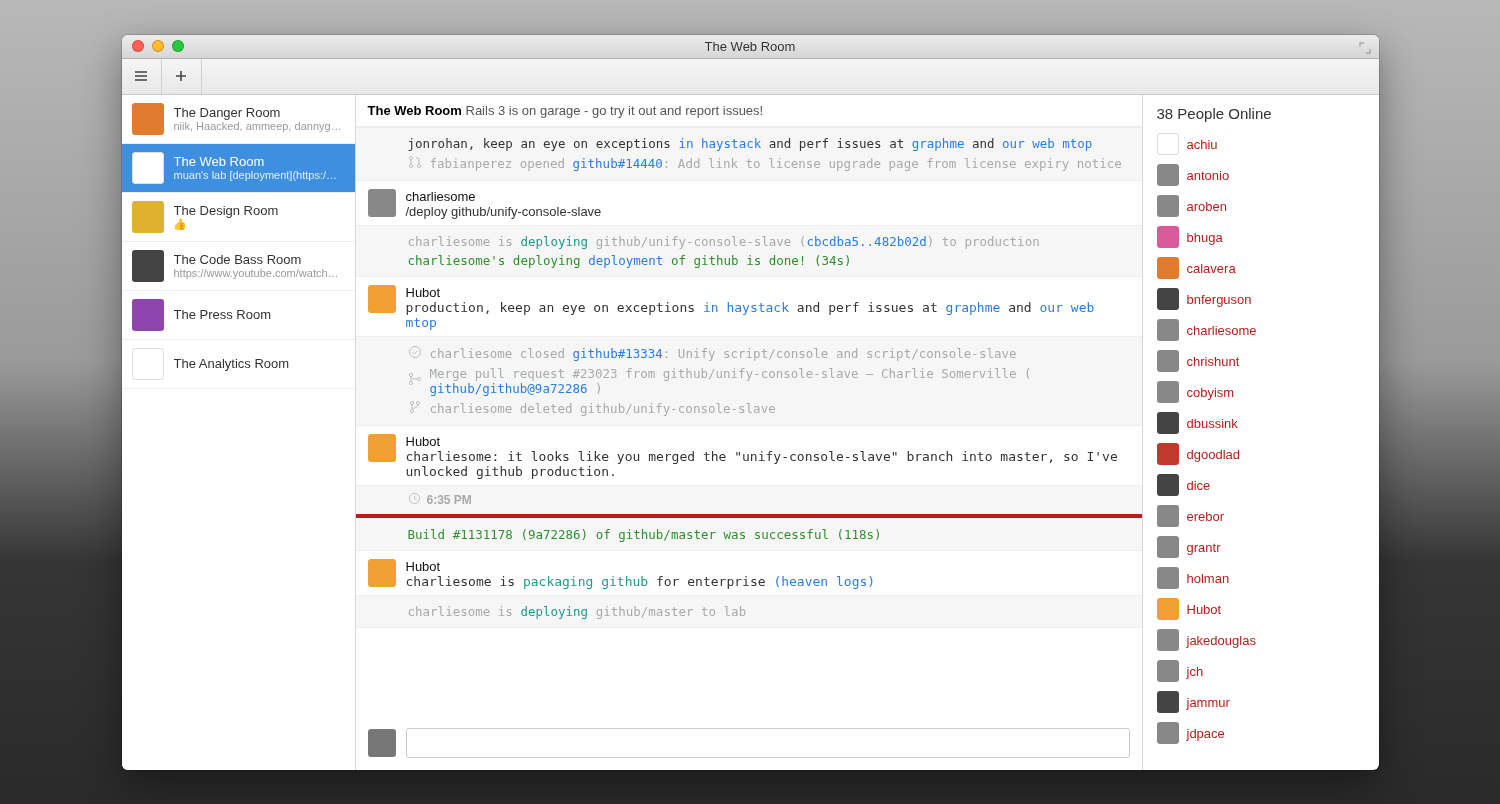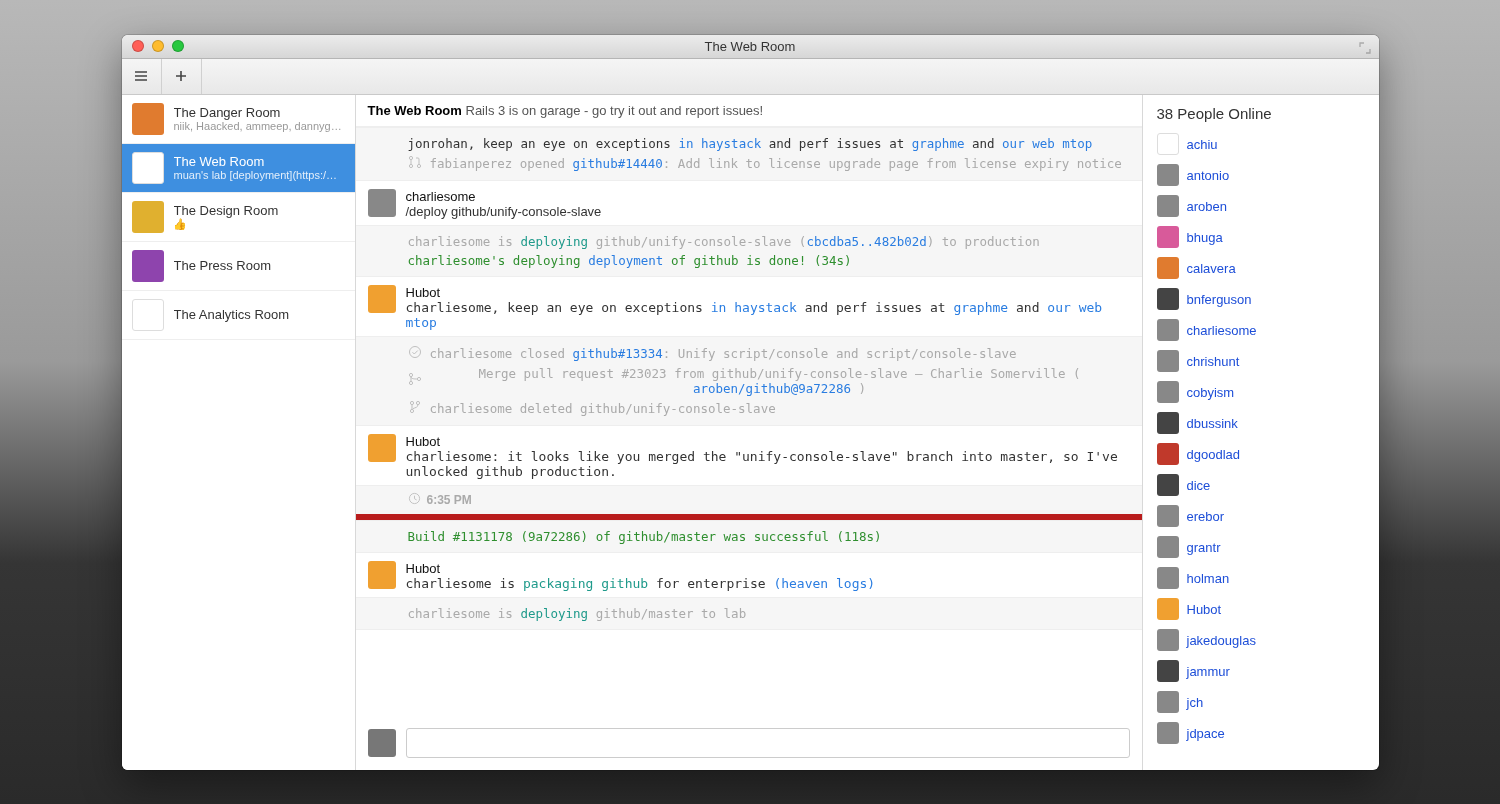--- a/index.html
+++ b/index.html
@@ -50,44 +50,44 @@
   .topic b { color:#000; font-weight:600; }
   .stream { flex:1; overflow:hidden; font-size:13px; }
 
   .msg { display:flex; gap:10px; padding:8px 12px 6px 12px; }
   .msg .mav { width:28px; height:28px; border-radius:3px; flex:none; }
   .msg .mc { flex:1; min-width:0; }
   .msg .who { font-size:13px; color:#111; font-weight:400; }
   .msg .body-line { font-size:13px; color:#333; }
 
   .sys { background:#f6f6f6; border-top:1px solid #eee; border-bottom:1px solid #eee;
-         padding:6px 12px 6px 52px; font-family:Menlo,Consolas,monospace; font-size:12.5px; color:#aaa;text-align:center; }
+         padding:6px 12px 6px 52px; font-family:Menlo,Consolas,monospace; font-size:12.5px; color:#aaa; }
   .sys .row { display:flex; align-items:center; gap:8px; padding:2px 0; }
   .sys .ic { width:14px; flex:none; opacity:.5; }
   .sys .ic svg{width:14px;height:14px}
   .mono { font-family:Menlo,Consolas,monospace; font-size:12.5px; color:#333; }
   .lk-blue { color:#2a7de1; }
   .lk-teal { color:#1f9a8b; }
   .lk-green{ color:#2f8f2f; }
   .muted   { color:#aaa; }
-  .timebar { background:#f6f6f6; border-top:1px solid #eee; border-bottom:6px solid #b91c1c;
+  .timebar { background:#f6f6f6; border-top:1px solid #eee; border-bottom:4px solid #b91c1c;
              padding:6px 12px 6px 52px; display:flex; align-items:center; gap:6px; color:#aaa;
              font-size:12px; font-weight:600;}
   .timebar svg{width:13px;height:13px;opacity:.5}
 
   .composer { flex:none; padding:10px 12px 12px 12px; display:flex; gap:10px; align-items:center; }
   .composer .mav { width:28px; height:28px; border-radius:3px; flex:none; background:#777; }
   .composer input { flex:1; height:30px; border:1px solid #ccc; border-radius:3px; padding:0 8px; font-size:13px; outline:none; }
 
   .people { width:236px; flex:none; padding:10px 14px; overflow:hidden; }
   .people h3 { font-size:15px; font-weight:400; color:#333; margin-bottom:8px; }
   .plist { display:flex; flex-direction:column; gap:2px; }
   .prow { display:flex; align-items:center; gap:8px; height:29px; cursor:pointer; }
   .prow .pav { width:22px; height:22px; border-radius:3px; flex:none; }
-  .prow .pn  { font-size:13px; color:#1d4ed8; }
+  .prow .pn  { font-size:13px; color:#b91c1c; }
 
   .av-orange{background:#e07b2f}.av-red{background:#c0392b}.av-purple{background:#8e44ad}.av-grey{background:#888}
   .av-yellow{background:#e0b02f}.av-dark{background:#444}.av-pink{background:#d85a9a}.av-white{background:#fff;border:1px solid #ddd;}
   .av-hubot{background:#f0a030}
 </style>
 </head>
 <body>
 
 <div class="window">
 
@@ -133,20 +133,27 @@
           <div class="txt">
             <div class="name">The Web Room</div>
             <div class="sub">muan's lab [deployment](https:/…</div>
           </div>
         </div>
         <div class="room">
           <div class="av av-yellow"></div>
           <div class="txt">
             <div class="name">The Design Room</div>
             <div class="sub">👍</div>
+          </div>
+        </div>
+        <div class="room">
+          <div class="av av-dark"></div>
+          <div class="txt">
+            <div class="name">The Code Bass Room</div>
+            <div class="sub">https://www.youtube.com/watch…</div>
           </div>
         </div>
         <div class="room">
           <div class="av av-purple"></div>
           <div class="txt">
             <div class="name">The Press Room</div>
           </div>
         </div>
         <div class="room">
           <div class="av av-white"></div>
@@ -202,41 +209,41 @@
             <span>charliesome's deploying </span><span class="lk-blue">deployment</span><span> of github is done! (34s)</span>
           </span>
             </div>
         </div>
 
         <div class="msg">
           <div class="mav av-hubot"></div>
           <div class="mc">
             <div class="who">Hubot</div>
             <div class="body-line mono">
-              <span>charliesome, keep an eye on exceptions </span><span class="lk-blue">in haystack</span><span> and perf issues at </span><span class="lk-blue">graphme</span><span> and </span><span class="lk-blue">our web mtop</span>
+              <span>production, keep an eye on exceptions </span><span class="lk-blue">in haystack</span><span> and perf issues at </span><span class="lk-blue">graphme</span><span> and </span><span class="lk-blue">our web mtop</span>
             </div>
           </div>
         </div>
 
         <div class="sys">
           <div class="row">
             <span class="ic"><svg viewBox="0 0 14 14">
                   <circle cx="7" cy="7" r="5.5" fill="none" stroke="#888"></circle>
                   <path d="M4.5 7.2l1.8 1.8L9.8 5.5" fill="none" stroke="#888"></path>
                 </svg></span>
             <span class="mono muted"><span>charliesome closed </span><span class="lk-blue">github#13334</span><span>: Unify script/console and script/console-slave</span></span>
           </div>
           <div class="row">
             <span class="ic"><svg viewBox="0 0 14 14">
                   <circle cx="3" cy="3" r="1.6" fill="none" stroke="#888"></circle>
                   <circle cx="3" cy="11" r="1.6" fill="none" stroke="#888"></circle>
                   <circle cx="11" cy="7" r="1.6" fill="none" stroke="#888"></circle>
                   <path d="M3 4.6v4.8M3 4.6c0 2.4 3 2.4 6.4 2.4" fill="none" stroke="#888"></path>
                 </svg></span>
-            <span class="mono muted"><span>Merge pull request #23023 from github/unify-console-slave – Charlie Somerville ( </span><span class="lk-blue">aroben/github@9a72286</span><span> )</span></span>
+            <span class="mono muted"><span>Merge pull request #23023 from github/unify-console-slave – Charlie Somerville ( </span><span class="lk-blue">github/github@9a72286</span><span> )</span></span>
           </div>
           <div class="row">
             <span class="ic"><svg viewBox="0 0 14 14">
                   <circle cx="4" cy="3" r="1.6" fill="none" stroke="#888"></circle>
                   <circle cx="4" cy="11" r="1.6" fill="none" stroke="#888"></circle>
                   <circle cx="10" cy="3" r="1.6" fill="none" stroke="#888"></circle>
                   <path d="M4 4.6v4.8M10 4.6c0 3-3 3-5 4" fill="none" stroke="#888"></path>
                 </svg></span>
             <span class="mono muted">charliesome deleted github/unify-console-slave</span>
           </div>
@@ -355,28 +362,28 @@
           </div>
           <div class="prow">
             <div class="pav av-hubot"></div>
             <div class="pn">Hubot</div>
           </div>
           <div class="prow">
             <div class="pav av-grey"></div>
             <div class="pn">jakedouglas</div>
           </div>
           <div class="prow">
+            <div class="pav av-grey"></div>
+            <div class="pn">jch</div>
+          </div>
+          <div class="prow">
             <div class="pav av-dark"></div>
             <div class="pn">jammur</div>
           </div>
           <div class="prow">
             <div class="pav av-grey"></div>
-            <div class="pn">jch</div>
-          </div>
-          <div class="prow">
-            <div class="pav av-grey"></div>
             <div class="pn">jdpace</div>
           </div>
         </div>
     </div>
 
   </div>
 </div>
 
 </body></html>

